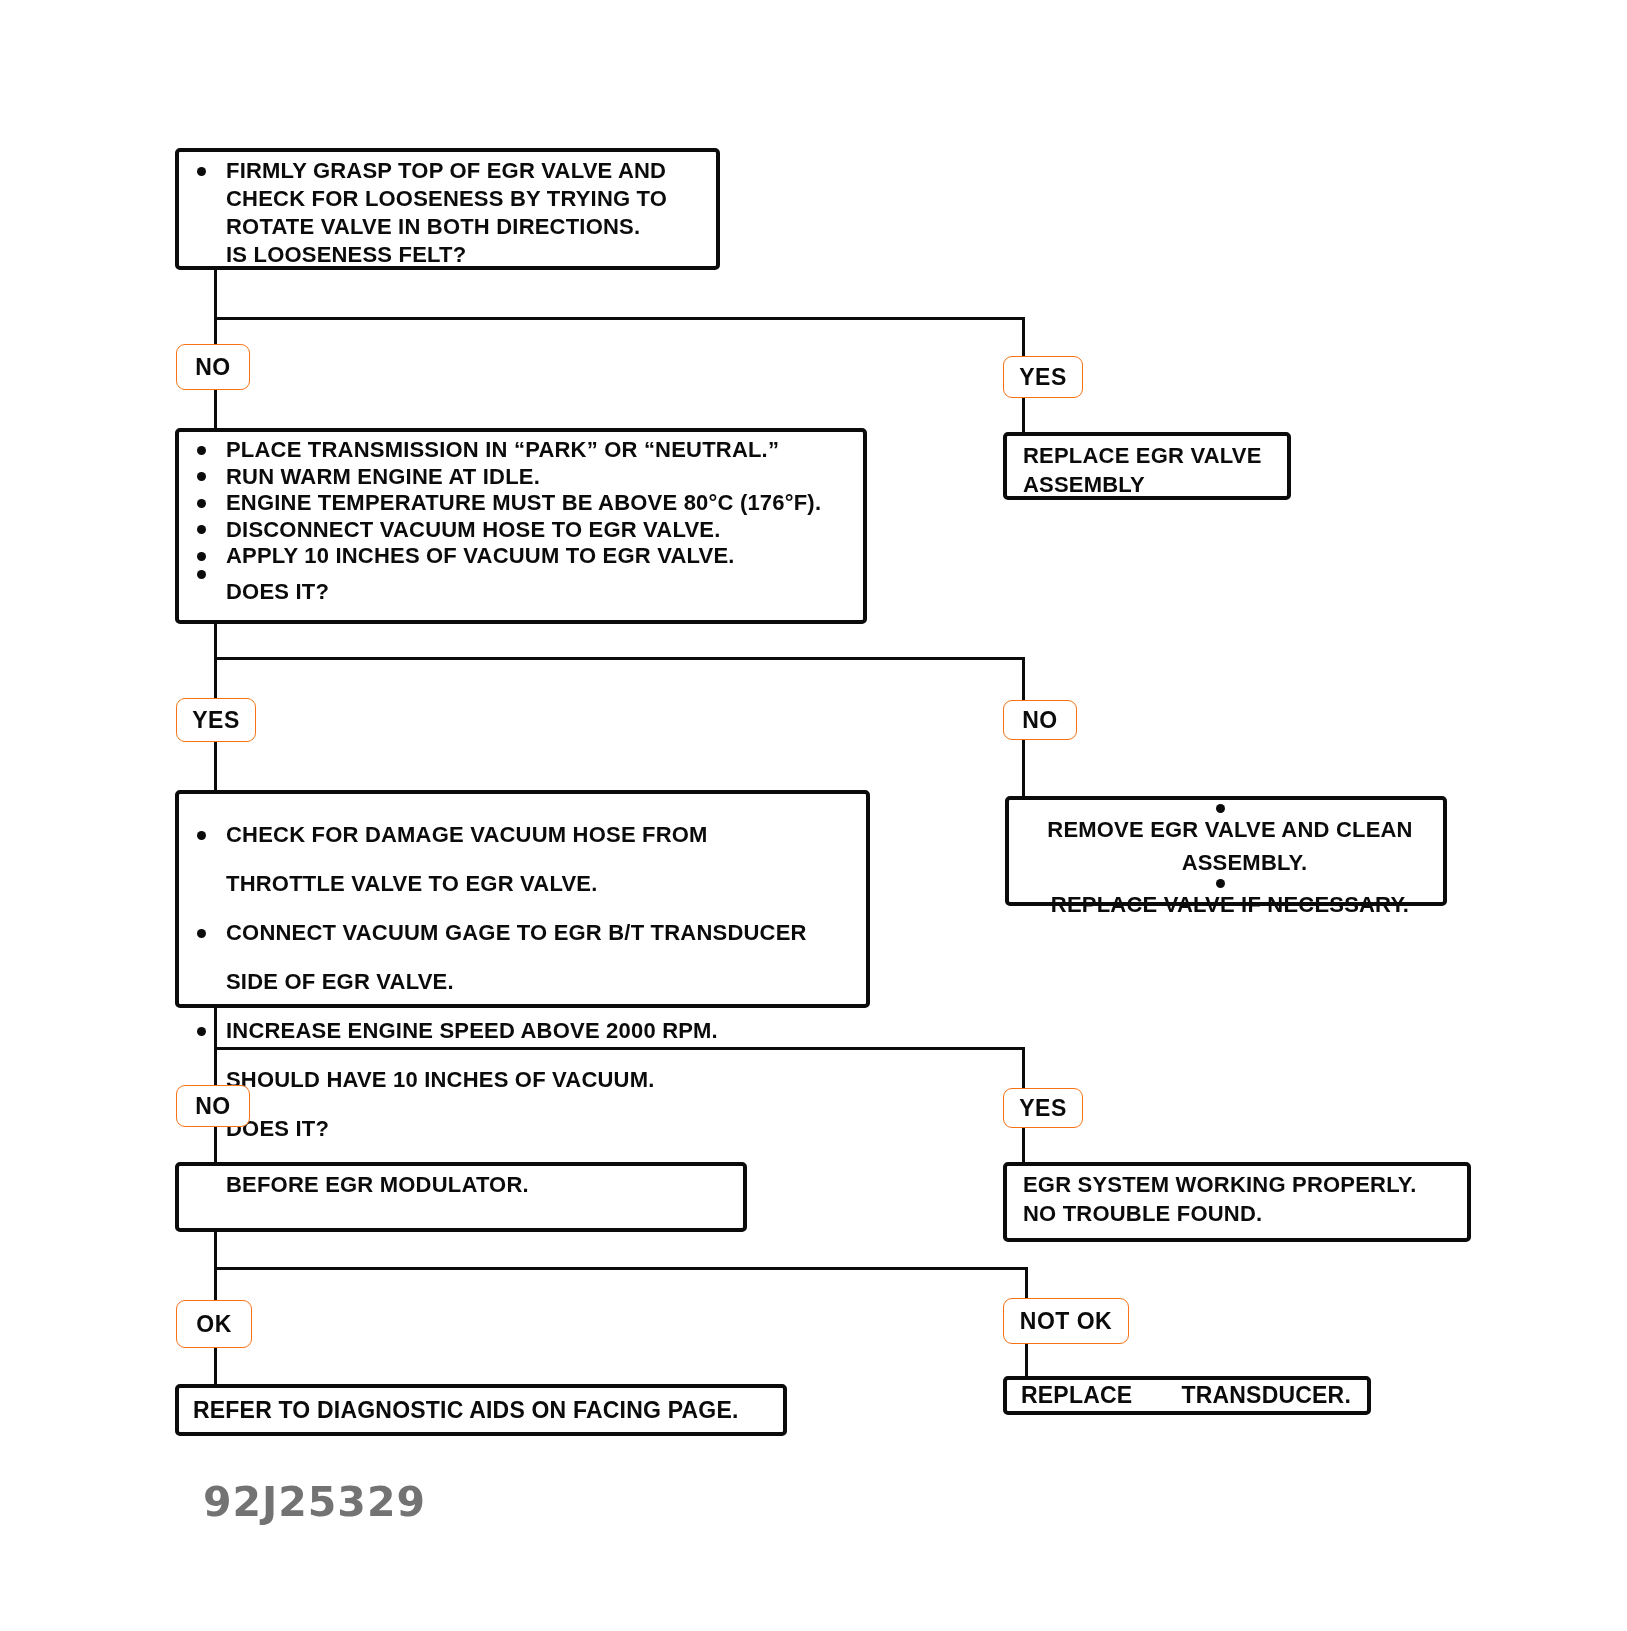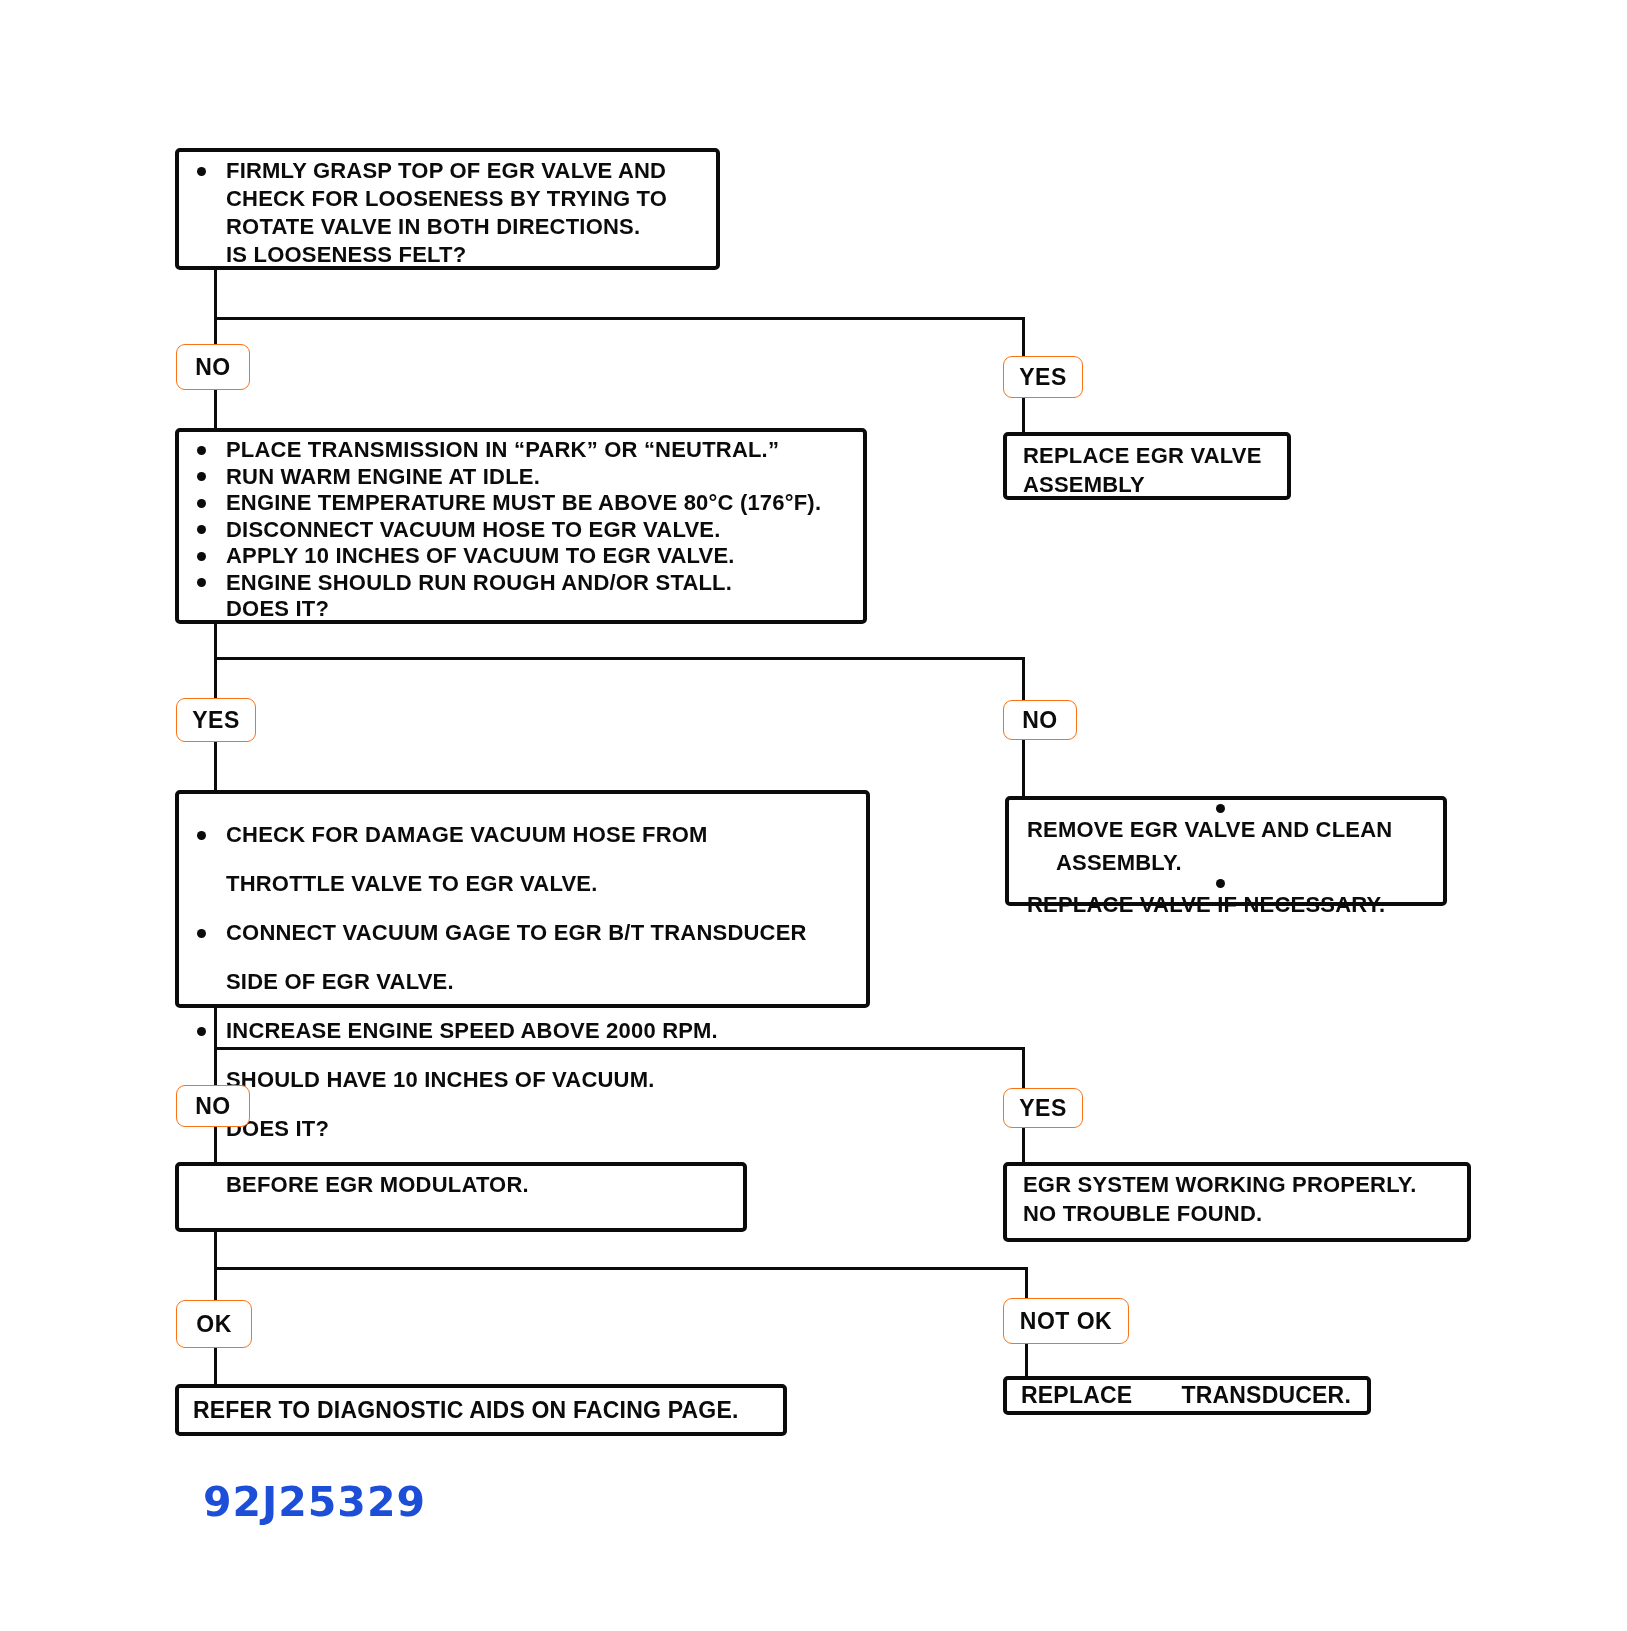--- a/index.html
+++ b/index.html
@@ -21,38 +21,38 @@
   }
   .dbox{
     position:absolute;
     border:1px solid #f97316;
     border-radius:9px;
     box-sizing:border-box;
     background:#fff;
     display:flex;align-items:center;justify-content:center;
     font-size:23px;font-weight:700;letter-spacing:0.5px;
   }
-  .row{display:flex;align-items:flex-start;}
+  .row{display:flex;align-items:center;}
   .dot{
     width:9px;height:9px;border-radius:50%;
     background:#0b0b0b;flex:0 0 9px;
     margin-right:20px;align-self:center;
   }
   .t{
     font-size:22px;font-weight:700;letter-spacing:0.2px;
     white-space:nowrap;
   }
   .cont{padding-left:29px;}
   .plain{padding-left:4px;}
   .vline,.hline{position:absolute;background:#0b0b0b;}
   #figure-code{
     position:absolute;left:203px;top:1478px;
     font-family:"DejaVu Sans",sans-serif;
     font-size:41px;font-weight:bold;letter-spacing:1px;
-    color:#1d4ed8;
+    color:#737373;
   }
   .lh28 .row{line-height:28px;}
   .lh26 .row{line-height:26.5px;}
   .lh30 .row{line-height:30px;margin-top:19px;}
   .lh29 .row{line-height:29px;}
   .lh33 .row{line-height:33px;flex-direction:column;}
   .split{
     display:flex;align-items:center;justify-content:space-between;
     padding:0 16px 0 14px;
   }
@@ -130,21 +130,20 @@
     <div class="row">
         <span class="dot"></span>
         <span class="t">DISCONNECT VACUUM HOSE TO EGR VALVE.</span>
       </div>
     <div class="row">
         <span class="dot"></span>
         <span class="t">APPLY 10 INCHES OF VACUUM TO EGR VALVE.</span>
       </div>
     <div class="row">
         <span class="dot"></span>
-        <span class="t">ENGINE SHOULD RUN ROUGH AND/OR STALL.</span>
       </div>
     <div class="row cont">
         <span class="t">DOES IT?</span>
       </div>
   </div>
 
   <div class="dbox" style="left:176px;top:698px;width:80px;height:44px;">YES</div>
   <div class="dbox" style="left:1003px;top:700px;width:74px;height:40px;">NO</div>
 
   <div class="box lh33" style="left:1005px;top:796px;width:442px;height:110px;padding-top:4px;">

